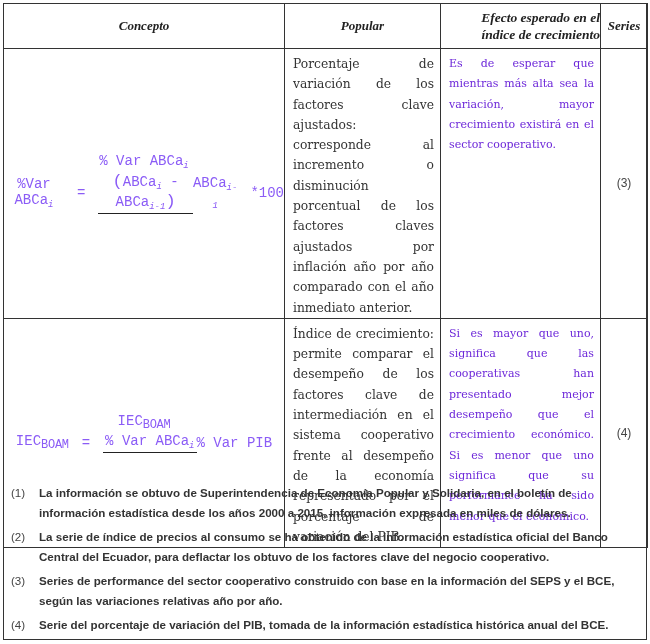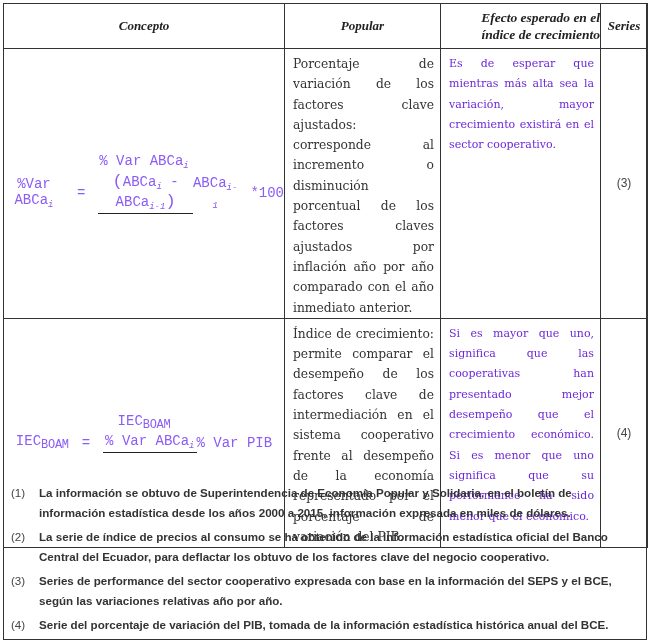--- a/index.html
+++ b/index.html
@@ -95,19 +95,19 @@
   <div class="note">
     <span class="num">(1)</span>
     <span class="txt">La información se obtuvo de Superintendencia de Economía Popular y Solidaria, en el boletín de información estadística desde los años 2000 a 2015, información expresada en miles de dólares.</span>
   </div>
   <div class="note">
     <span class="num">(2)</span>
     <span class="txt">La serie de índice de precios al consumo se ha obtenido de la información estadística oficial del Banco Central del Ecuador, para deflactar los obtuvo de los factores clave del negocio cooperativo.</span>
   </div>
   <div class="note">
     <span class="num">(3)</span>
-    <span class="txt">Series de performance del sector cooperativo expresada con base en la información del SEPS y el BCE, según las variaciones relativas año por año.</span>
+    <span class="txt">Series de performance del sector cooperativo construido con base en la información del SEPS y el BCE, según las variaciones relativas año por año.</span>
   </div>
   <div class="note">
     <span class="num">(4)</span>
     <span class="txt">Serie del porcentaje de variación del PIB, tomada de la información estadística histórica anual del BCE.</span>
   </div>
 </div>
 
 </body></html>

